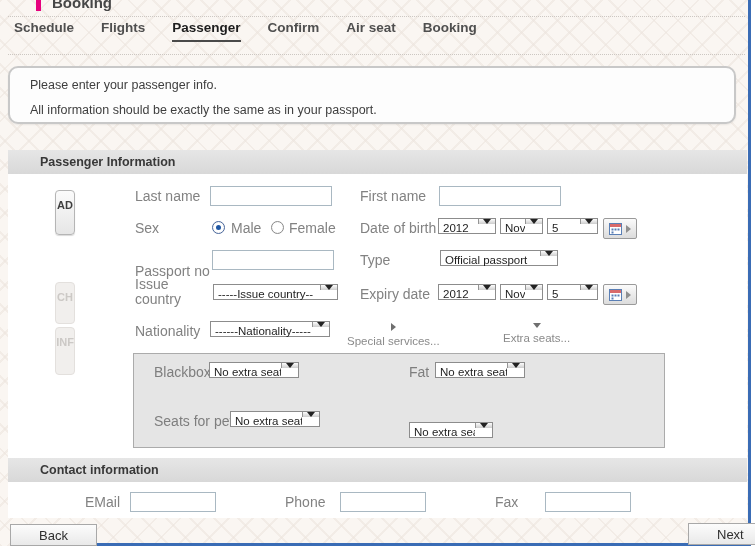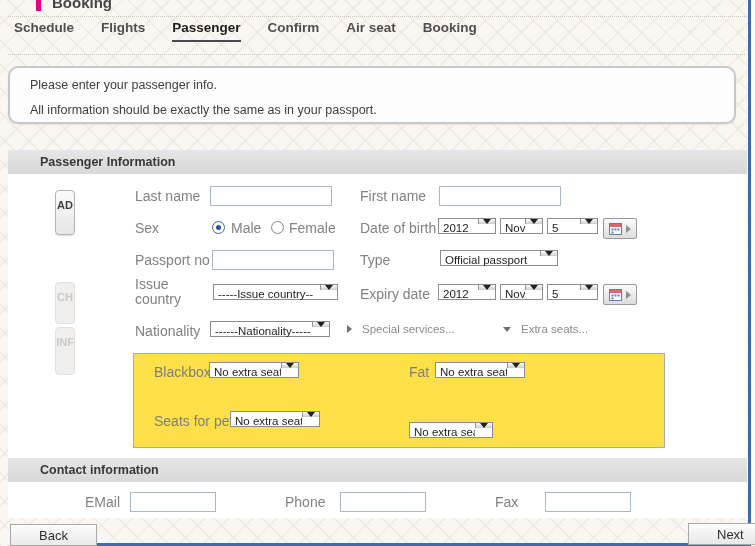--- a/index.html
+++ b/index.html
@@ -50,26 +50,26 @@
   
   .cal-btn{position:absolute;width:34px;height:21px;box-sizing:border-box;border:1px solid #9a9a9a;border-radius:2px;
     background:linear-gradient(#fbfbfb,#dcdcdc);display:flex;align-items:center;justify-content:center;gap:4px;cursor:pointer;}
   .cal-arrow{width:0;height:0;border-top:4px solid transparent;border-bottom:4px solid transparent;border-left:5px solid #8f8f8f;}
   
   .pax-tab{position:absolute;left:47px;width:20px;box-sizing:border-box;border:1px solid #b5b5b5;border-radius:4px;
     background:linear-gradient(#fbfbfb,#e6e6e6);color:#3f3f3f;font-size:11px;font-weight:bold;line-height:13px;
     text-align:center;word-break:break-all;padding-top:8px;cursor:pointer;box-shadow:0 1px 1px rgba(0,0,0,.15);}
   .pax-tab.inactive{border-color:#e3e0dd;background:#f1efed;color:#ccc9c6;box-shadow:none;margin-top:40px;}
   
-  .tog{position:absolute;color:#8a8a8a;font-size:11.5px;display:flex;align-items:center;gap:10px;cursor:pointer;}
+  .tog{position:absolute;color:#8a8a8a;font-size:11.5px;display:flex;align-items:center;gap:4px;cursor:pointer;flex-direction:column;}
   .tri-right-sm{width:0;height:0;border-top:4px solid transparent;border-bottom:4px solid transparent;border-left:5px solid #6f6f6f;}
   .tri-down-sm{width:0;height:0;border-left:4px solid transparent;border-right:4px solid transparent;border-top:5px solid #6f6f6f;}
   
   .xbox{position:absolute;left:125px;top:203px;width:532px;height:95px;box-sizing:border-box;
-    background:#fde047;border:1px solid #ababab;}
+    background:#e5e5e5;border:1px solid #ababab;}
   .xbox .lbl{color:#7e7e7e;}
   .misc-lbl{position:absolute;left:274px;top:33px;width:180px;color:#7e7e7e;font-size:12.5px;line-height:16px;}
   
   .nav-btn{position:absolute;height:22px;box-sizing:border-box;border:1px solid #a8a8a8;
     background:linear-gradient(#fcfcfc,#e9e9e9);font:13px "Liberation Sans",sans-serif;color:#2e2e2e;padding:0 28px;cursor:pointer;}
 </style>
 </head>
 <body>
 
 <div class="page">
@@ -142,21 +142,21 @@
         <rect x="0.5" y="0.5" width="12" height="11" fill="#ffffff" stroke="#5a7fb5"></rect>
         <rect x="1" y="1" width="11" height="3" fill="#d96a6a"></rect>
         <rect x="2.5" y="5.5" width="2" height="2" fill="#5a7fb5"></rect>
         <rect x="5.5" y="5.5" width="2" height="2" fill="#5a7fb5"></rect>
         <rect x="8.5" y="5.5" width="2" height="2" fill="#5a7fb5"></rect>
         <rect x="2.5" y="8.5" width="2" height="2" fill="#5a7fb5"></rect>
       </svg>
       <i class="cal-arrow"></i>
     </div>
 
-    <span class="lbl" style="left:127px;top:103px">Passport no</span>
+    <span class="lbl" style="left:127px;top:114px">Passport no</span>
     <input class="inp" style="left: 204px; top: 100px; width: 122px;">
     <span class="lbl" style="left:352px;top:103px">Type</span>
     <div class="sel" style="left:432px;top:100px;width:118px">
       <span class="sel-text">Official passport</span>
       <span class="sel-btn">
           <i class="tri-down"></i>
         </span>
     </div>
 
     <span class="lbl" style="left:127px;top:127px;width:55px">Issue country</span>

